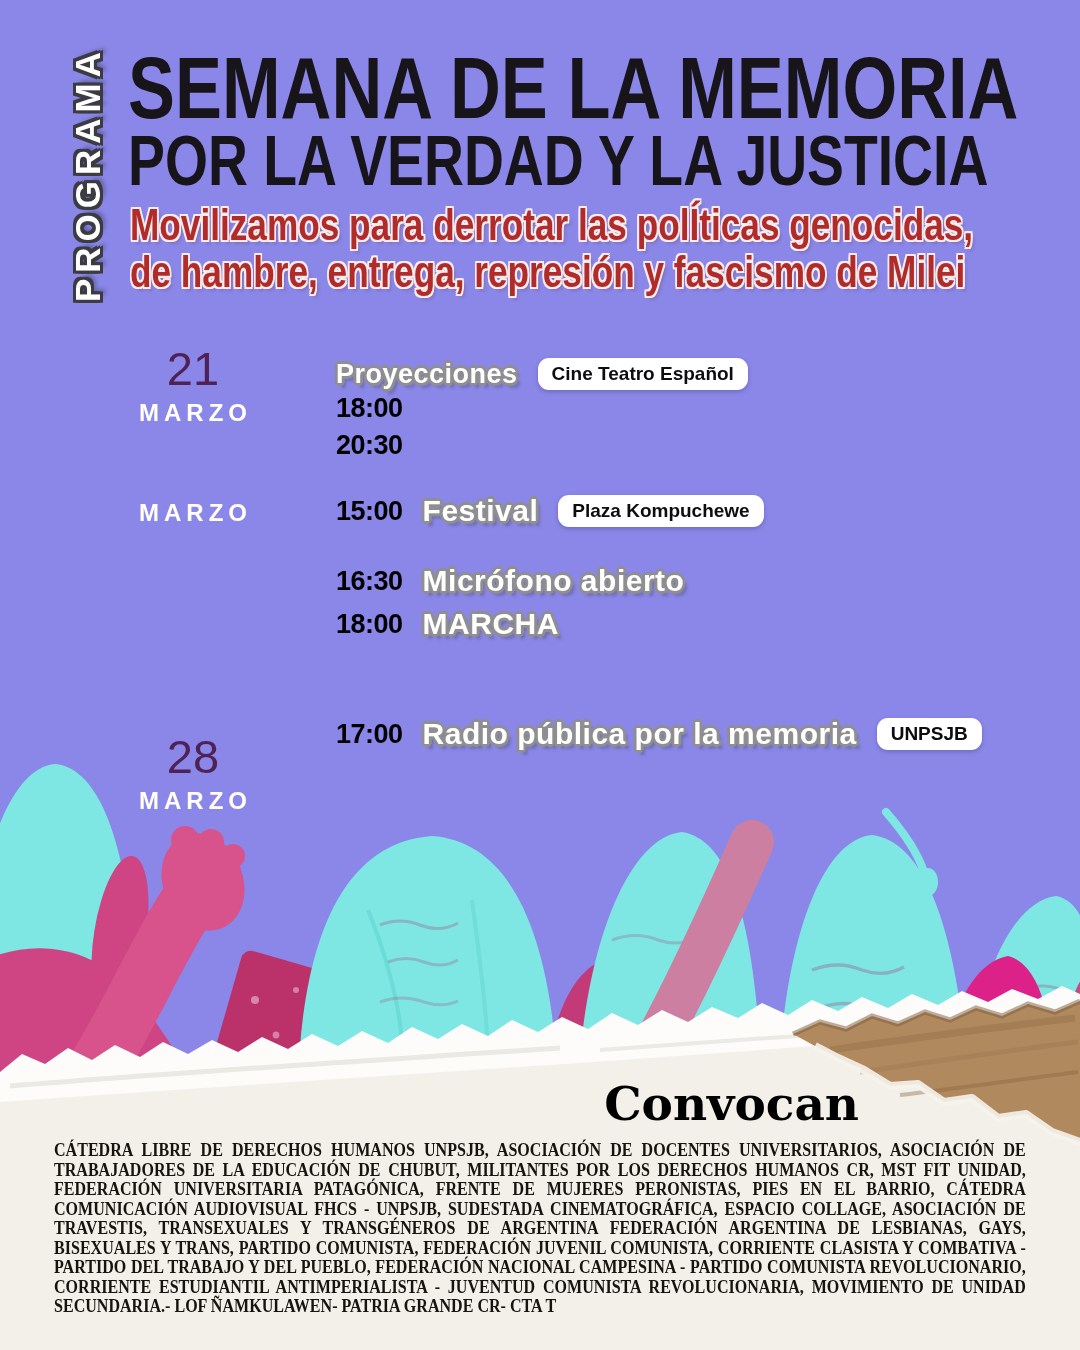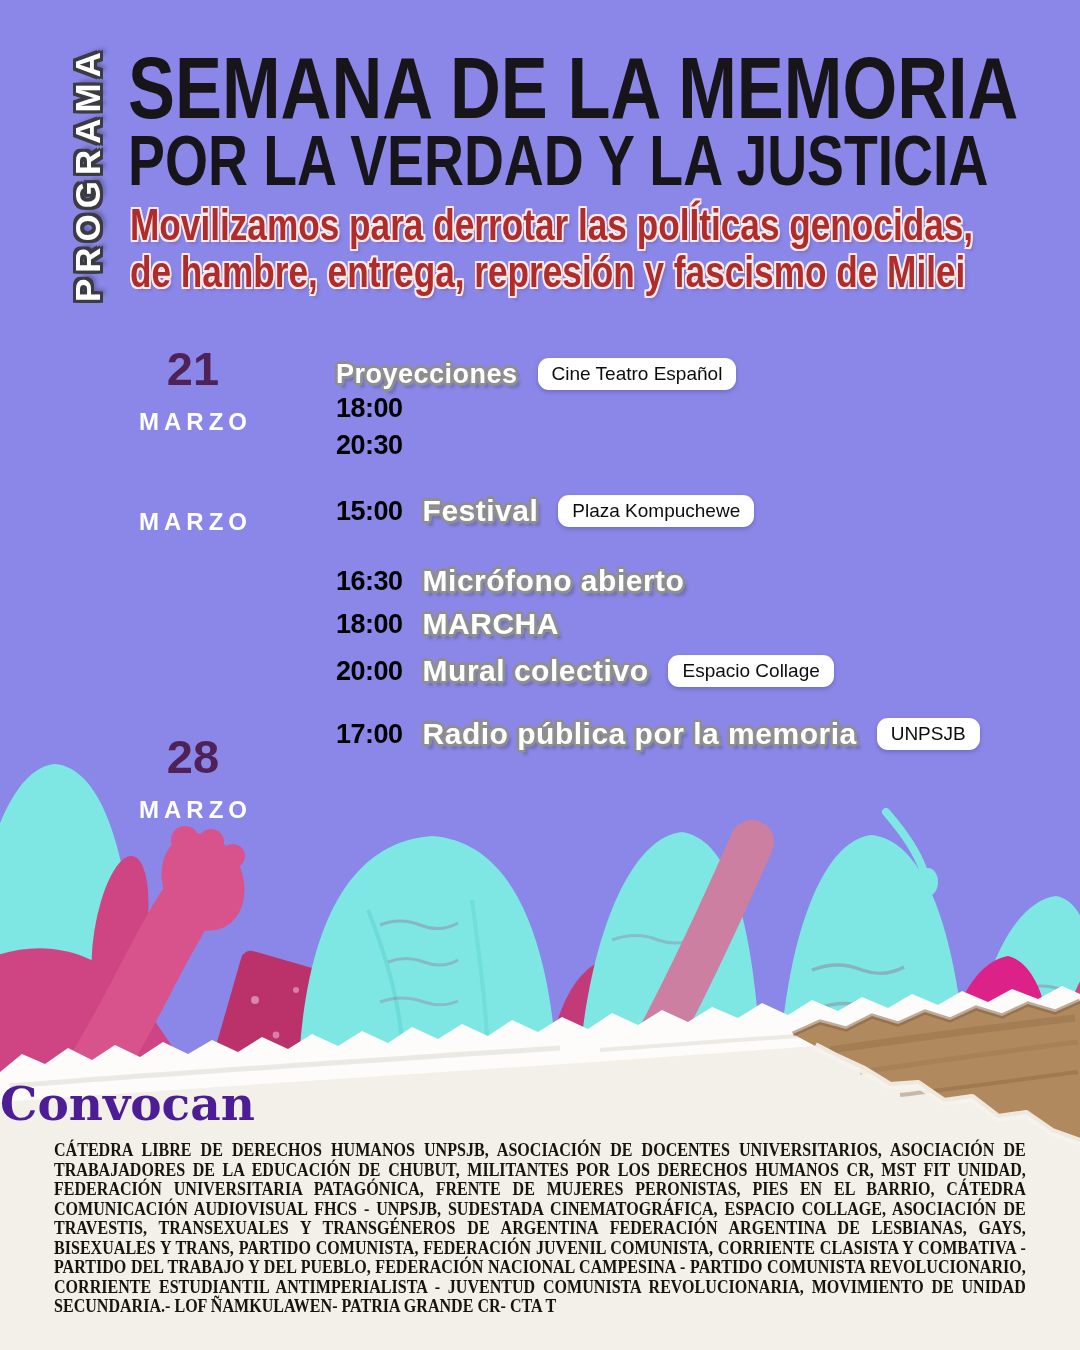--- a/index.html
+++ b/index.html
@@ -32,48 +32,48 @@
     text-shadow:
       -2px -2px 0 #f6ecec, 0 -2px 0 #f6ecec, 2px -2px 0 #f6ecec,
       -2px 0 0 #f6ecec, 2px 0 0 #f6ecec,
       -2px 2px 0 #f6ecec, 0 2px 0 #f6ecec, 2px 2px 0 #f6ecec,
       4px 4px 3px rgba(110,60,80,.25);
   }
   .r1{top:201px;transform:scaleX(.80);}
   .r2{top:248px;transform:scaleX(.80);}
   
   .date{position:absolute;left:118px;width:150px;text-align:center;z-index:2;}
-  .date .num{font-size:47px;font-weight:bold;color:#4e2257;line-height:1;}
-  .date .month{font-size:24px;font-weight:bold;color:#fff;letter-spacing:5px;padding-left:5px;margin-top:16px;}
+  .date .num{font-size:47px;font-weight:normal;color:#4e2257;line-height:1;}
+  .date .month{font-size:24px;font-weight:bold;color:#fff;letter-spacing:5px;padding-left:5px;margin-top:7px;}
   .row{
     position:absolute;left:336px;display:flex;align-items:center;gap:20px;
     transform:translateY(-50%);white-space:nowrap;z-index:2;
   }
   .time{font-weight:bold;color:#000000;font-size:27px;letter-spacing:-.5px;}
   .ev{
     font-weight:bold;color:#fff;font-size:30px;letter-spacing:.5px;
     text-shadow:
       -2px -2px 0 #8f8f92, 0 -2px 0 #8f8f92, 2px -2px 0 #8f8f92,
       -2px 0 0 #8f8f92, 2px 0 0 #8f8f92,
       -2px 2px 0 #8f8f92, 0 2px 0 #8f8f92, 2px 2px 0 #8f8f92,
       -3px 0 0 #8f8f92, 3px 0 0 #8f8f92, 0 3px 0 #8f8f92, 0 -3px 0 #8f8f92,
       4px 5px 3px rgba(70,70,85,.40);
   }
   .ev-lg{font-size:27px;}
   .ev-black{font-weight:bold;color:#19161a;font-size:25px;}
   .pill{
-    background:#fff;color:#0d0d10;font-weight:normal;font-size:19px;
+    background:#fff;color:#0d0d10;font-weight:bold;font-size:19px;
     padding:5px 14px;border-radius:11px;box-shadow:0 2px 4px rgba(40,40,90,.28);
   }
   
   .band{position:absolute;left:0;top:750px;z-index:1;}
   
   .convocan{
-    position:absolute;top:1076px;left:0;width:859px;text-align:left;margin:0;
-    font-family:"DejaVu Serif", serif;font-weight:bold;font-size:47px;color:#4c1d95;z-index:3;
+    position:absolute;top:1076px;left:0;width:859px;text-align:right;margin:0;
+    font-family:"DejaVu Serif", serif;font-weight:bold;font-size:47px;color:#000000;z-index:3;
   }
   .orgs{
     position:absolute;top:1140px;left:54px;width:1150px;margin:0;
     transform:scaleX(.845);transform-origin:0 0;
     text-align:justify;font-family:"Liberation Serif", serif;font-size:19px;line-height:19.5px;
     color:#17140f;z-index:3;font-weight:bold;
   }
 </style>
 </head>
 <body>
@@ -109,25 +109,20 @@
     <span class="ev">Festival</span>
     <span class="pill">Plaza Kompuchewe</span>
   </div>
   <div class="row" style="top:581px">
     <span class="time">16:30</span>
     <span class="ev">Micrófono abierto</span>
   </div>
   <div class="row" style="top:624px">
     <span class="time">18:00</span>
     <span class="ev">MARCHA</span>
-  </div>
-  <div class="row" style="top:671px">
-    <span class="time">20:00</span>
-    <span class="ev">Mural colectivo</span>
-    <span class="pill">Espacio Collage</span>
   </div>
 
   <div class="date" style="top:733px">
     <div class="num">28</div>
     <div class="month">MARZO</div>
   </div>
   <div class="row" style="top:734px">
     <span class="time">17:00</span>
     <span class="ev">Radio pública por la memoria</span>
     <span class="pill">UNPSJB</span>

